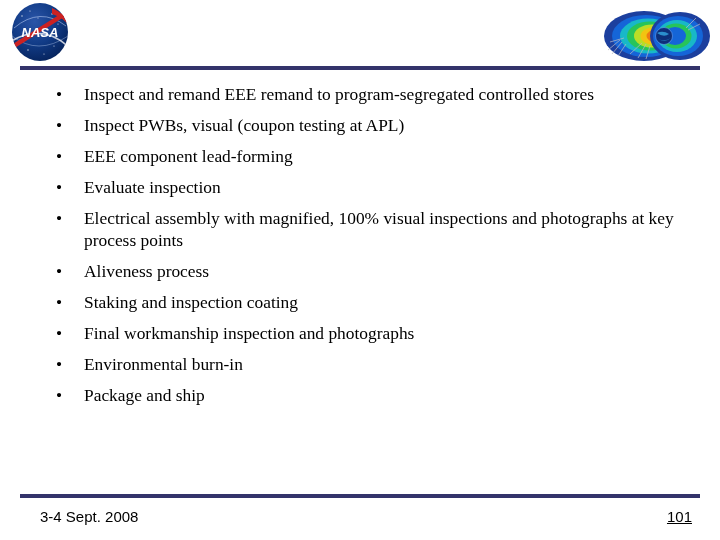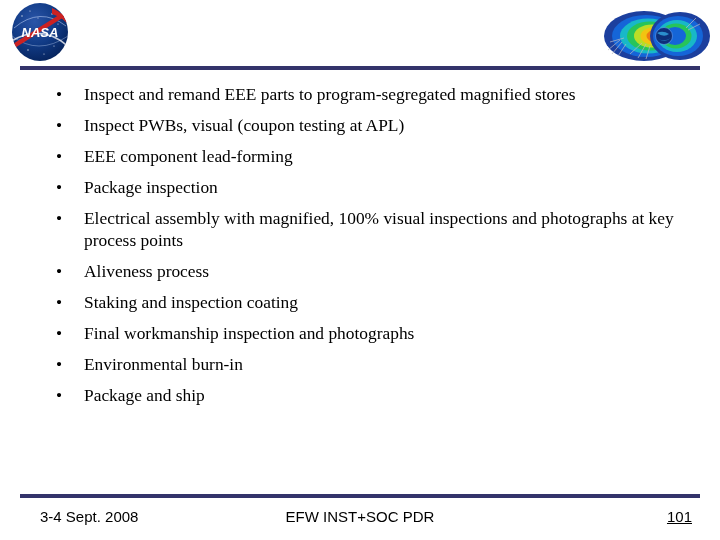--- a/index.html
+++ b/index.html
@@ -217,33 +217,33 @@
       </g>
     </svg>
   </div>
 
   <div id="header-rule"></div>
 </div>
 
 <ul id="bullet-list">
   <li class="bullet-item">
     <span class="bullet-mark">•</span>
-    <span class="bullet-text">Inspect and remand EEE parts to program-segregated magnified stores</span>
+    <span class="bullet-text">Inspect and remand EEE remand to program-segregated controlled stores</span>
   </li>
   <li class="bullet-item">
     <span class="bullet-mark">•</span>
     <span class="bullet-text">Inspect PWBs, visual (coupon testing at APL)</span>
   </li>
   <li class="bullet-item">
     <span class="bullet-mark">•</span>
     <span class="bullet-text">EEE component lead-forming</span>
   </li>
   <li class="bullet-item">
     <span class="bullet-mark">•</span>
-    <span class="bullet-text">Package inspection</span>
+    <span class="bullet-text">Evaluate inspection</span>
   </li>
   <li class="bullet-item">
     <span class="bullet-mark">•</span>
     <span class="bullet-text">Electrical assembly with magnified, 100% visual inspections and photographs at key process points</span>
   </li>
   <li class="bullet-item">
     <span class="bullet-mark">•</span>
     <span class="bullet-text">Aliveness process</span>
   </li>
   <li class="bullet-item">
@@ -260,15 +260,14 @@
   </li>
   <li class="bullet-item">
     <span class="bullet-mark">•</span>
     <span class="bullet-text">Package and ship</span>
   </li>
 </ul>
 
 <div id="footer-rule"></div>
 <div id="slide-footer">
   <span id="footer-date">3-4 Sept. 2008</span>
-  <span id="footer-center">EFW INST+SOC PDR</span>
   <span id="footer-page">101</span>
 </div>
 
 </body></html>

